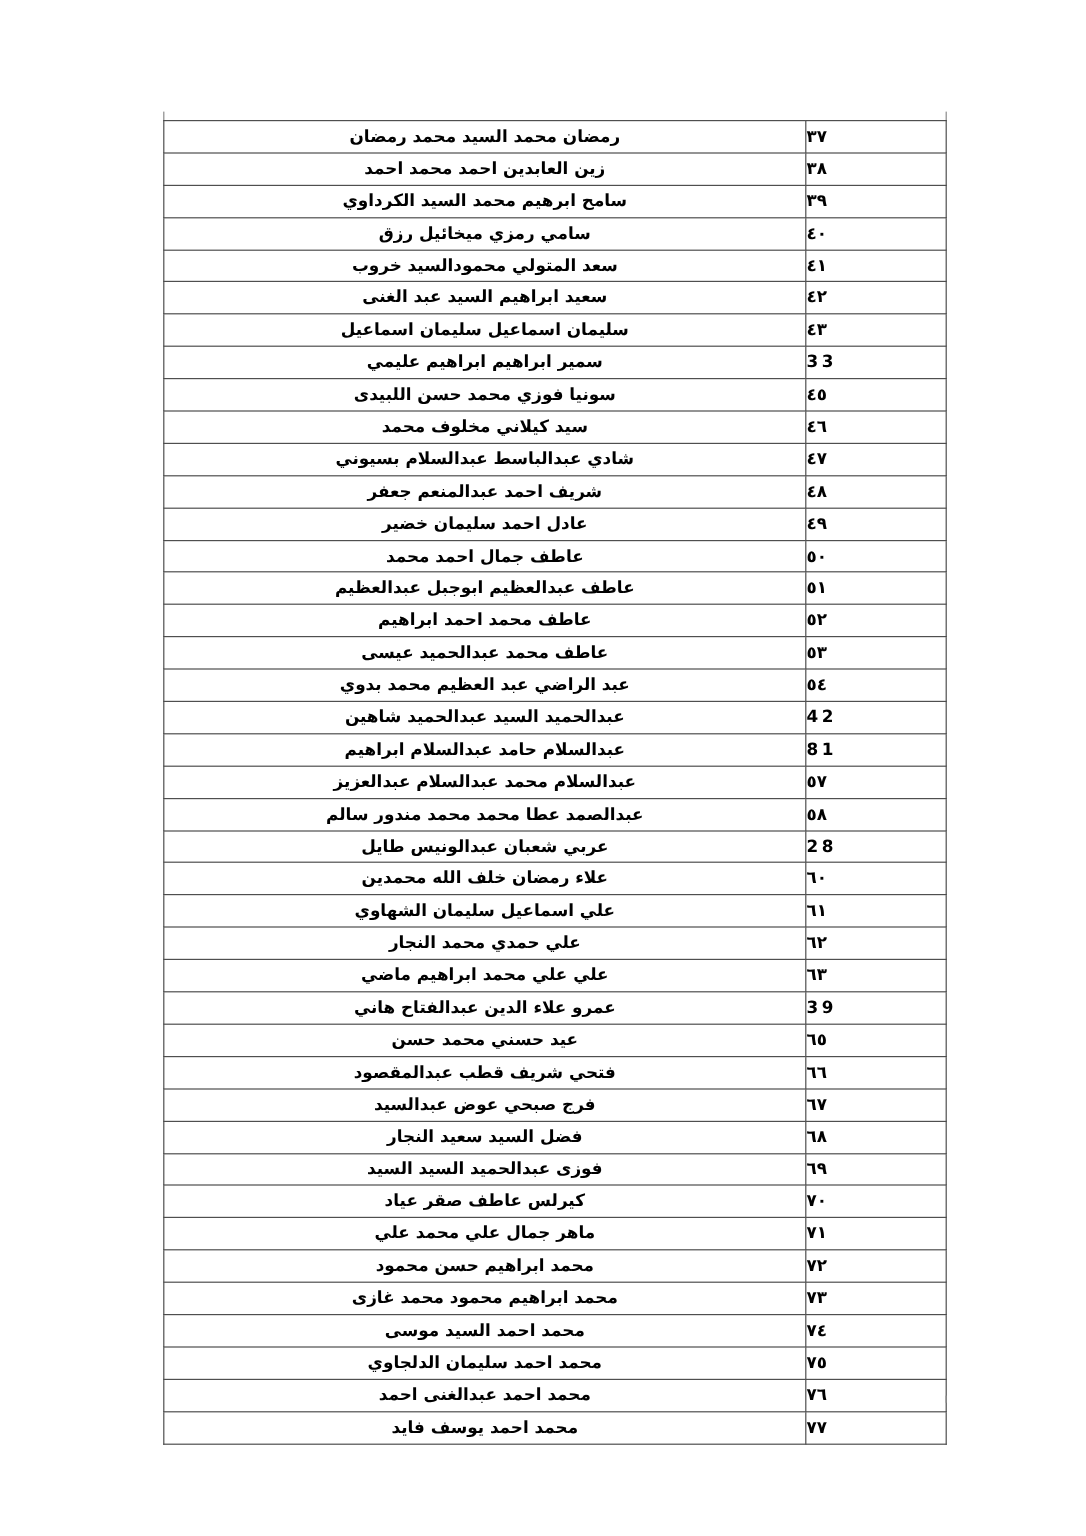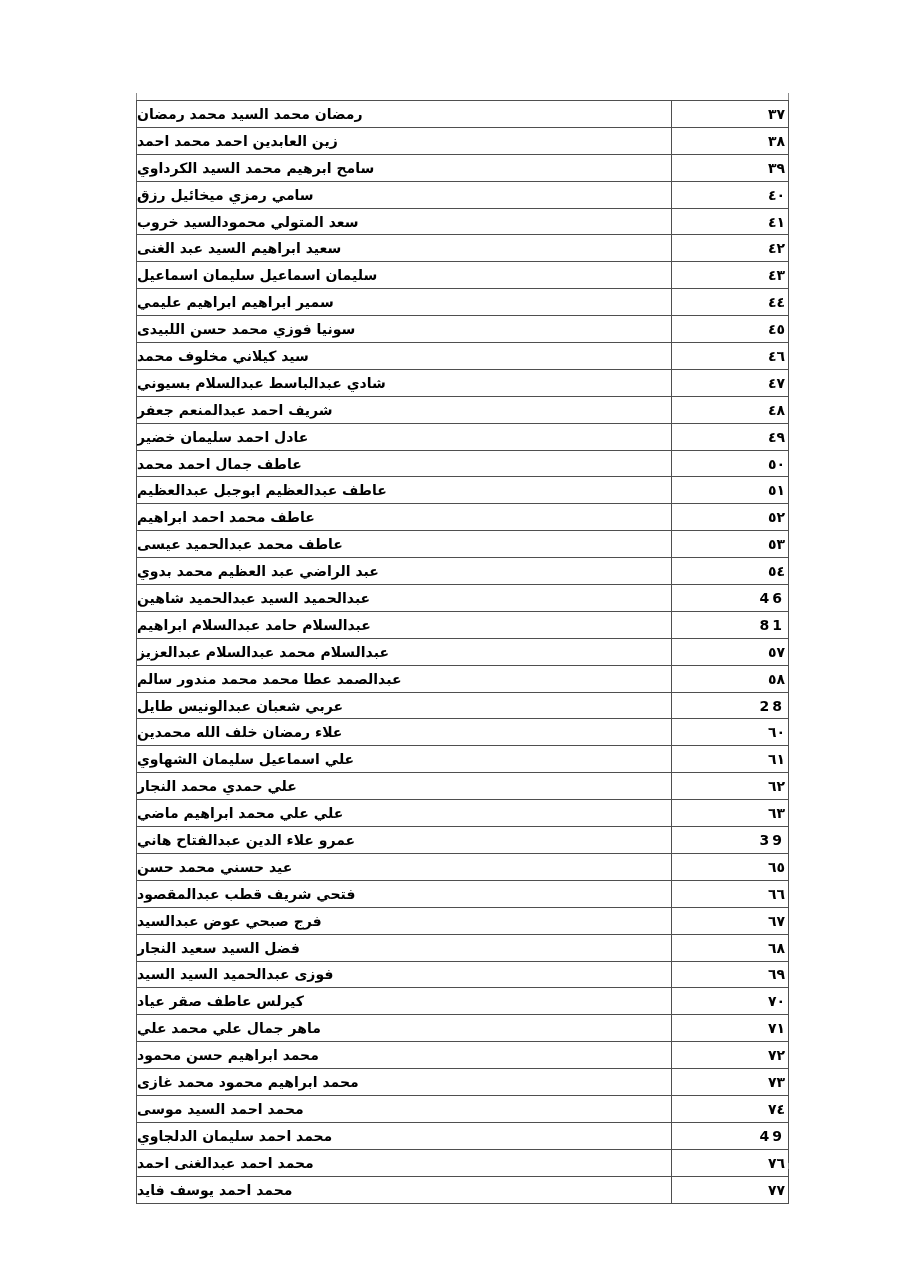--- a/index.html
+++ b/index.html
@@ -35,27 +35,27 @@
     font-weight: bold;
     font-size: 14px;
     line-height: 1;
     white-space: nowrap;
     overflow: hidden;
     vertical-align: middle;
     height: 25.9px;
   }
   td.rank-cell {
     width: 116px;
-    text-align: right;
+    text-align: left;
     letter-spacing: 3px;
     text-indent: 3px;
     margin-top: 32px;
   }
   td.name-cell {
-    text-align: left;
+    text-align: center;
     padding-right: 4px;
   }
   
   .tick {
     position: absolute;
     width: 1px;
     background: #8a8a8a;
   }
   .tick-tl { left: 0;  top: -7px;    height: 7px; }
   .tick-tr { right: 0; top: -7px;    height: 7px; }
@@ -89,21 +89,21 @@
         </tr>
         <tr>
           <td class="rank-cell">٤٢</td>
           <td class="name-cell">سعيد ابراهيم السيد عبد الغنى</td>
         </tr>
         <tr>
           <td class="rank-cell">٤٣</td>
           <td class="name-cell">سليمان اسماعيل سليمان اسماعيل</td>
         </tr>
         <tr>
-          <td class="rank-cell">٤٤</td>
+          <td class="rank-cell">33</td>
           <td class="name-cell">سمير ابراهيم ابراهيم عليمي</td>
         </tr>
         <tr>
           <td class="rank-cell">٤٥</td>
           <td class="name-cell">سونيا فوزي محمد حسن اللبيدى</td>
         </tr>
         <tr>
           <td class="rank-cell">٤٦</td>
           <td class="name-cell">سيد كيلاني مخلوف محمد</td>
         </tr>
@@ -133,21 +133,21 @@
         </tr>
         <tr>
           <td class="rank-cell">٥٣</td>
           <td class="name-cell">عاطف محمد عبدالحميد عيسى</td>
         </tr>
         <tr>
           <td class="rank-cell">٥٤</td>
           <td class="name-cell">عبد الراضي عبد العظيم محمد بدوي</td>
         </tr>
         <tr>
-          <td class="rank-cell">46</td>
+          <td class="rank-cell">42</td>
           <td class="name-cell">عبدالحميد السيد عبدالحميد شاهين</td>
         </tr>
         <tr>
           <td class="rank-cell">81</td>
           <td class="name-cell">عبدالسلام حامد عبدالسلام ابراهيم</td>
         </tr>
         <tr>
           <td class="rank-cell">٥٧</td>
           <td class="name-cell">عبدالسلام محمد عبدالسلام عبدالعزيز</td>
         </tr>
@@ -213,21 +213,21 @@
         </tr>
         <tr>
           <td class="rank-cell">٧٣</td>
           <td class="name-cell">محمد ابراهيم محمود محمد غازى</td>
         </tr>
         <tr>
           <td class="rank-cell">٧٤</td>
           <td class="name-cell">محمد احمد السيد موسى</td>
         </tr>
         <tr>
-          <td class="rank-cell">49</td>
+          <td class="rank-cell">٧٥</td>
           <td class="name-cell">محمد احمد سليمان الدلجاوي</td>
         </tr>
         <tr>
           <td class="rank-cell">٧٦</td>
           <td class="name-cell">محمد احمد عبدالغنى احمد</td>
         </tr>
         <tr>
           <td class="rank-cell">٧٧</td>
           <td class="name-cell">محمد احمد يوسف فايد</td>
         </tr>

